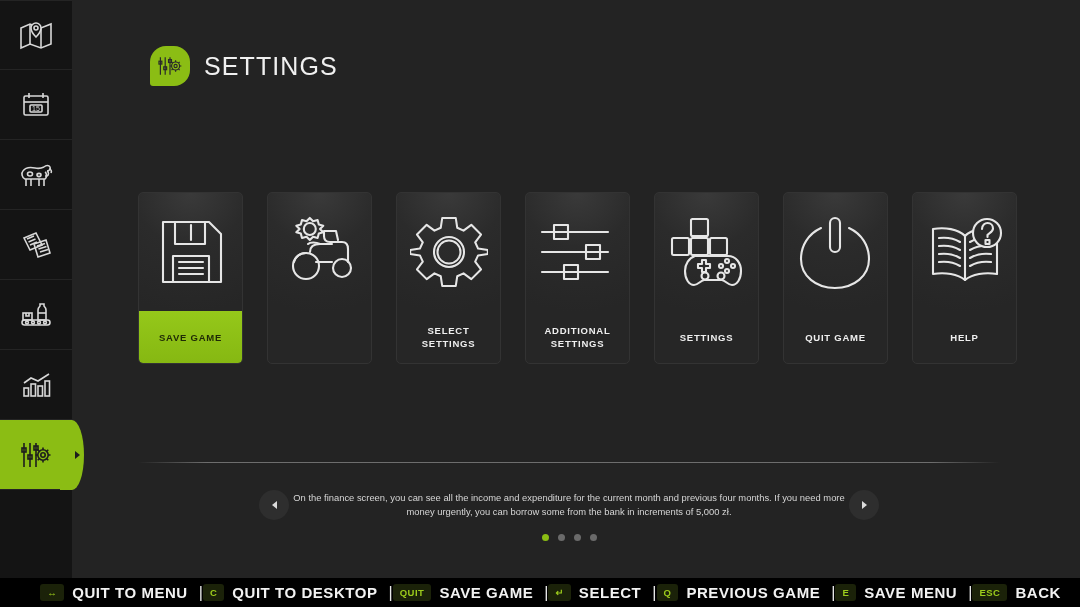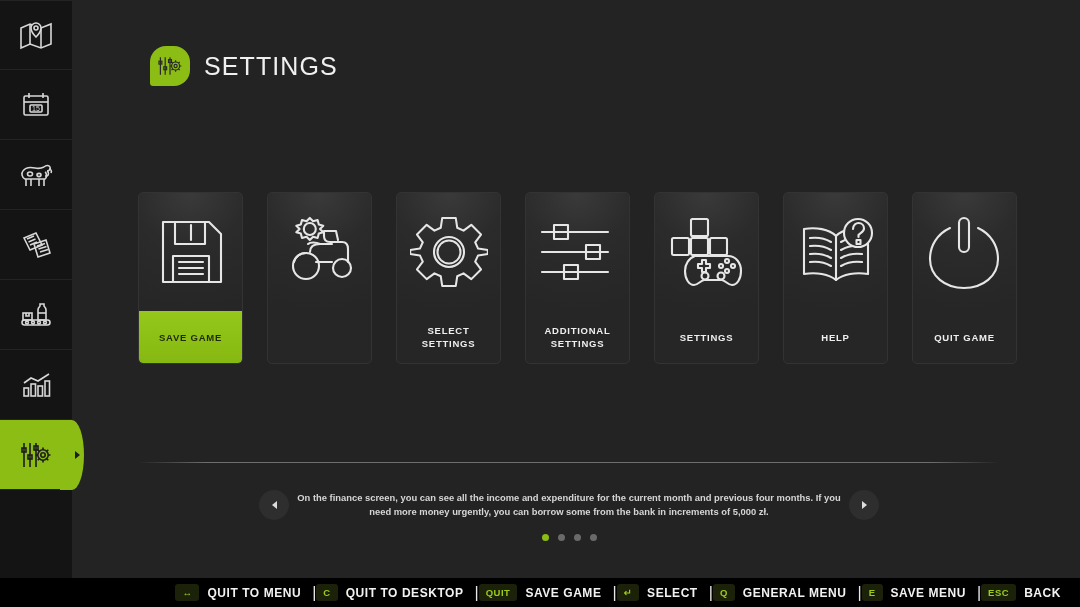--- a/index.html
+++ b/index.html
@@ -103,21 +103,21 @@
 
   
   #divider{
     position:absolute; left:138px; top:462px; width:862px; height:1px;
     background:linear-gradient(90deg,rgba(160,160,160,0) 0%,rgba(170,170,170,.55) 8%,rgba(170,170,170,.55) 92%,rgba(160,160,160,0) 100%);
   }
 
   
   #tip-row{
     position:absolute; left:138px; top:490px; width:862px;
-    display:flex; align-items:center; justify-content:center; font-weight:bold;
+    display:flex; align-items:center; justify-content:center; 
   }
   .nav-circle{
     width:30px;height:30px;border-radius:50%;
     background:#2e2e2e;
     display:flex;align-items:center;justify-content:center;
     flex:0 0 30px;
   }
   .nav-circle .tri{ width:0;height:0; }
   .nav-circle.prev .tri{
     border-top:4px solid transparent; border-bottom:4px solid transparent;
@@ -150,21 +150,21 @@
   .hint .key{
     background:#1b2209;
     color:#9ccb1c;
     font-size:9.5px; font-weight:bold; letter-spacing:.5px;
     padding:3px 7px; min-width:20px; text-align:center;
     border-radius:3px;
     display:flex;align-items:center;justify-content:center;
     height:17px;
   }
   .hint .act{
-    color:#f2f2f2; font-size:12px; font-weight:bold; letter-spacing:.55px;
+    color:#f2f2f2; font-size:15px; font-weight:bold; letter-spacing:.55px;
     padding:0 11px 0 8px;
   }
 </style>
 </head>
 <body>
 
 <div id="sidebar">
 
   <div class="side-item">
     <span>
@@ -382,52 +382,52 @@
           <circle cx="38" cy="62" r="3.5"></circle>
           <circle cx="54" cy="62" r="3.5"></circle>
         </g>
       </svg>
     </div>
     <div class="tile-label">SETTINGS</div>
   </div>
 
   <div class="tile">
     <div class="tile-icon">
+      <svg width="76" height="78" viewBox="0 0 76 78">
+        <g class="ico-stroke">
+          <rect x="32" y="5" width="10" height="34" rx="5"></rect>
+          <path d="M23 15 C10 21 3 33 3 46 C3 63 18 75 37 75 C56 75 71 63 71 46
+                   C71 33 64 21 51 15"></path>
+        </g>
+      </svg>
+    </div>
+    <div class="tile-label">QUIT GAME</div>
+  </div>
+
+  <div class="tile">
+    <div class="tile-icon">
       <svg width="80" height="72" viewBox="0 0 80 72">
         <g class="ico-stroke">
           <path d="M40 20 C33 13 20 11 8 13 L8 58 C20 56 33 58 40 64
                    C47 58 60 56 72 58 L72 13 C60 11 47 13 40 20 Z"></path>
           <path d="M40 20 L40 64"></path>
           <path d="M14 22 C22 21 30 23 35 26 M14 30 C22 29 30 31 35 34
                    M14 38 C22 37 30 39 35 42 M14 46 C22 45 30 47 35 50"></path>
           <path d="M66 22 C58 21 50 23 45 26 M66 30 C58 29 50 31 45 34
                    M66 38 C58 37 50 39 45 42 M66 46 C58 45 50 47 45 50"></path>
           <circle cx="62" cy="17" r="14" fill="#2b2b2b"></circle>
           <path d="M57 13 C57 9 60 7 62.5 7 C66 7 68 9.5 68 12.5
                    C68 16 64 17 62.5 19 L62.5 21"></path>
           <rect x="60.5" y="24" width="4" height="4"></rect>
         </g>
       </svg>
     </div>
     <div class="tile-label">HELP</div>
   </div>
 
-  <div class="tile">
-    <div class="tile-icon">
-      <svg width="76" height="78" viewBox="0 0 76 78">
-        <g class="ico-stroke">
-          <rect x="32" y="5" width="10" height="34" rx="5"></rect>
-          <path d="M23 15 C10 21 3 33 3 46 C3 63 18 75 37 75 C56 75 71 63 71 46
-                   C71 33 64 21 51 15"></path>
-        </g>
-      </svg>
-    </div>
-    <div class="tile-label">QUIT GAME</div>
-  </div>
-
 </div>
 
 <div id="divider"></div>
 
 <div id="tip-row">
   <div class="nav-circle prev">
     <span class="tri"></span>
   </div>
   <div id="tip-text">On the finance screen, you can see all the income and expenditure for the current month and previous four months. If you need more money urgently, you can borrow some from the bank in increments of 5,000 zł.</div>
   <div class="nav-circle next">
@@ -463,21 +463,21 @@
   <span class="sep">|</span>
 
   <div class="hint">
     <span class="key">↵</span>
     <span class="act">SELECT</span>
   </div>
   <span class="sep">|</span>
 
   <div class="hint">
     <span class="key">Q</span>
-    <span class="act">GENERAL MENU</span>
+    <span class="act">PREVIOUS GAME</span>
   </div>
   <span class="sep">|</span>
 
   <div class="hint">
     <span class="key">E</span>
     <span class="act">SAVE MENU</span>
   </div>
   <span class="sep">|</span>
 
   <div class="hint">

